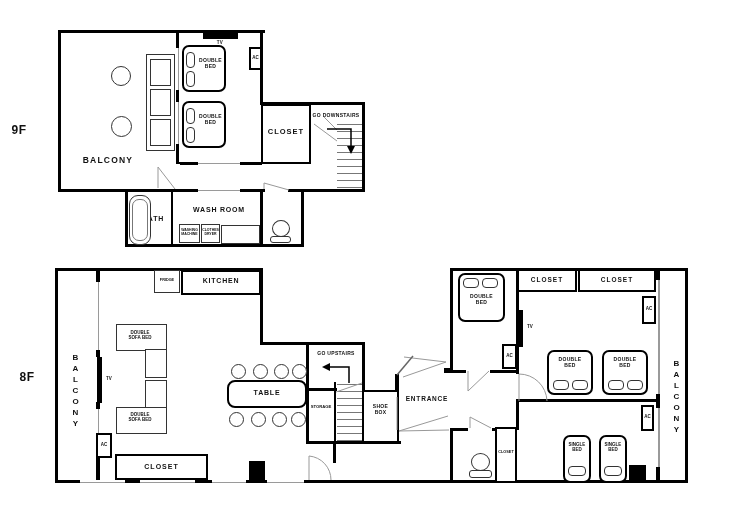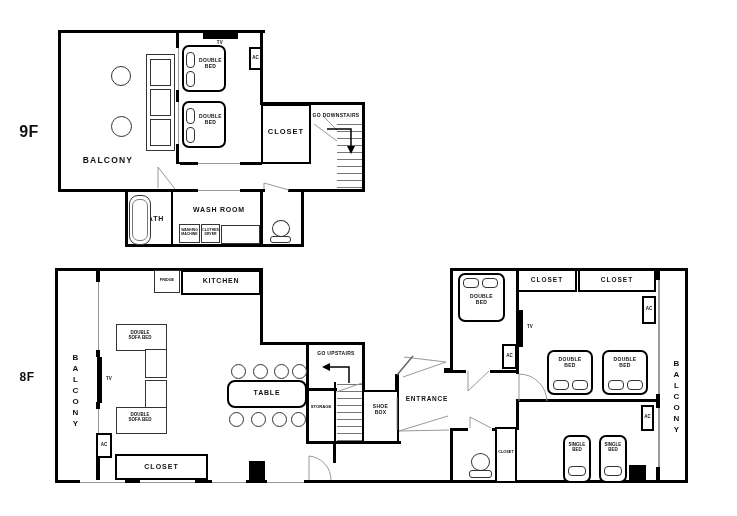--- a/index.html
+++ b/index.html
@@ -19,21 +19,21 @@
   .stairs{position:absolute;background:repeating-linear-gradient(#777 0px,#777 1px,transparent 1px,transparent 7px);}
   .win{position:absolute;background:#fff;}
   .winline{position:absolute;background:#9a9a9a;}
   svg.overlay{position:absolute;left:0;top:0;pointer-events:none;}
 </style>
 </head>
 <body>
 
 <div class="plan">
 
-  <div class="lbl" style="left:16px;top:123px;width:26px;font-size:16px;letter-spacing:.5px;">9F</div>
+  <div class="lbl" style="left:6px;top:123px;width:26px;font-size:12px;letter-spacing:.5px;">9F</div>
 
   <div class="wall" style="left:58px;top:30px;width:207px;height:3px;"></div>
   <div class="wall" style="left:58px;top:30px;width:3px;height:162px;"></div>
   <div class="wall" style="left:58px;top:189px;width:207px;height:3px;"></div>
   <div class="wall" style="left:288px;top:189px;width:77px;height:3px;"></div>
   <div class="wall" style="left:176px;top:30px;width:3px;height:162px;"></div>
   <div class="wall" style="left:176px;top:162px;width:86px;height:3px;"></div>
   <div class="wall" style="left:260px;top:30px;width:3px;height:75px;"></div>
   <div class="wall" style="left:260px;top:102px;width:105px;height:3px;"></div>
   <div class="wall" style="left:362px;top:102px;width:3px;height:90px;"></div>

